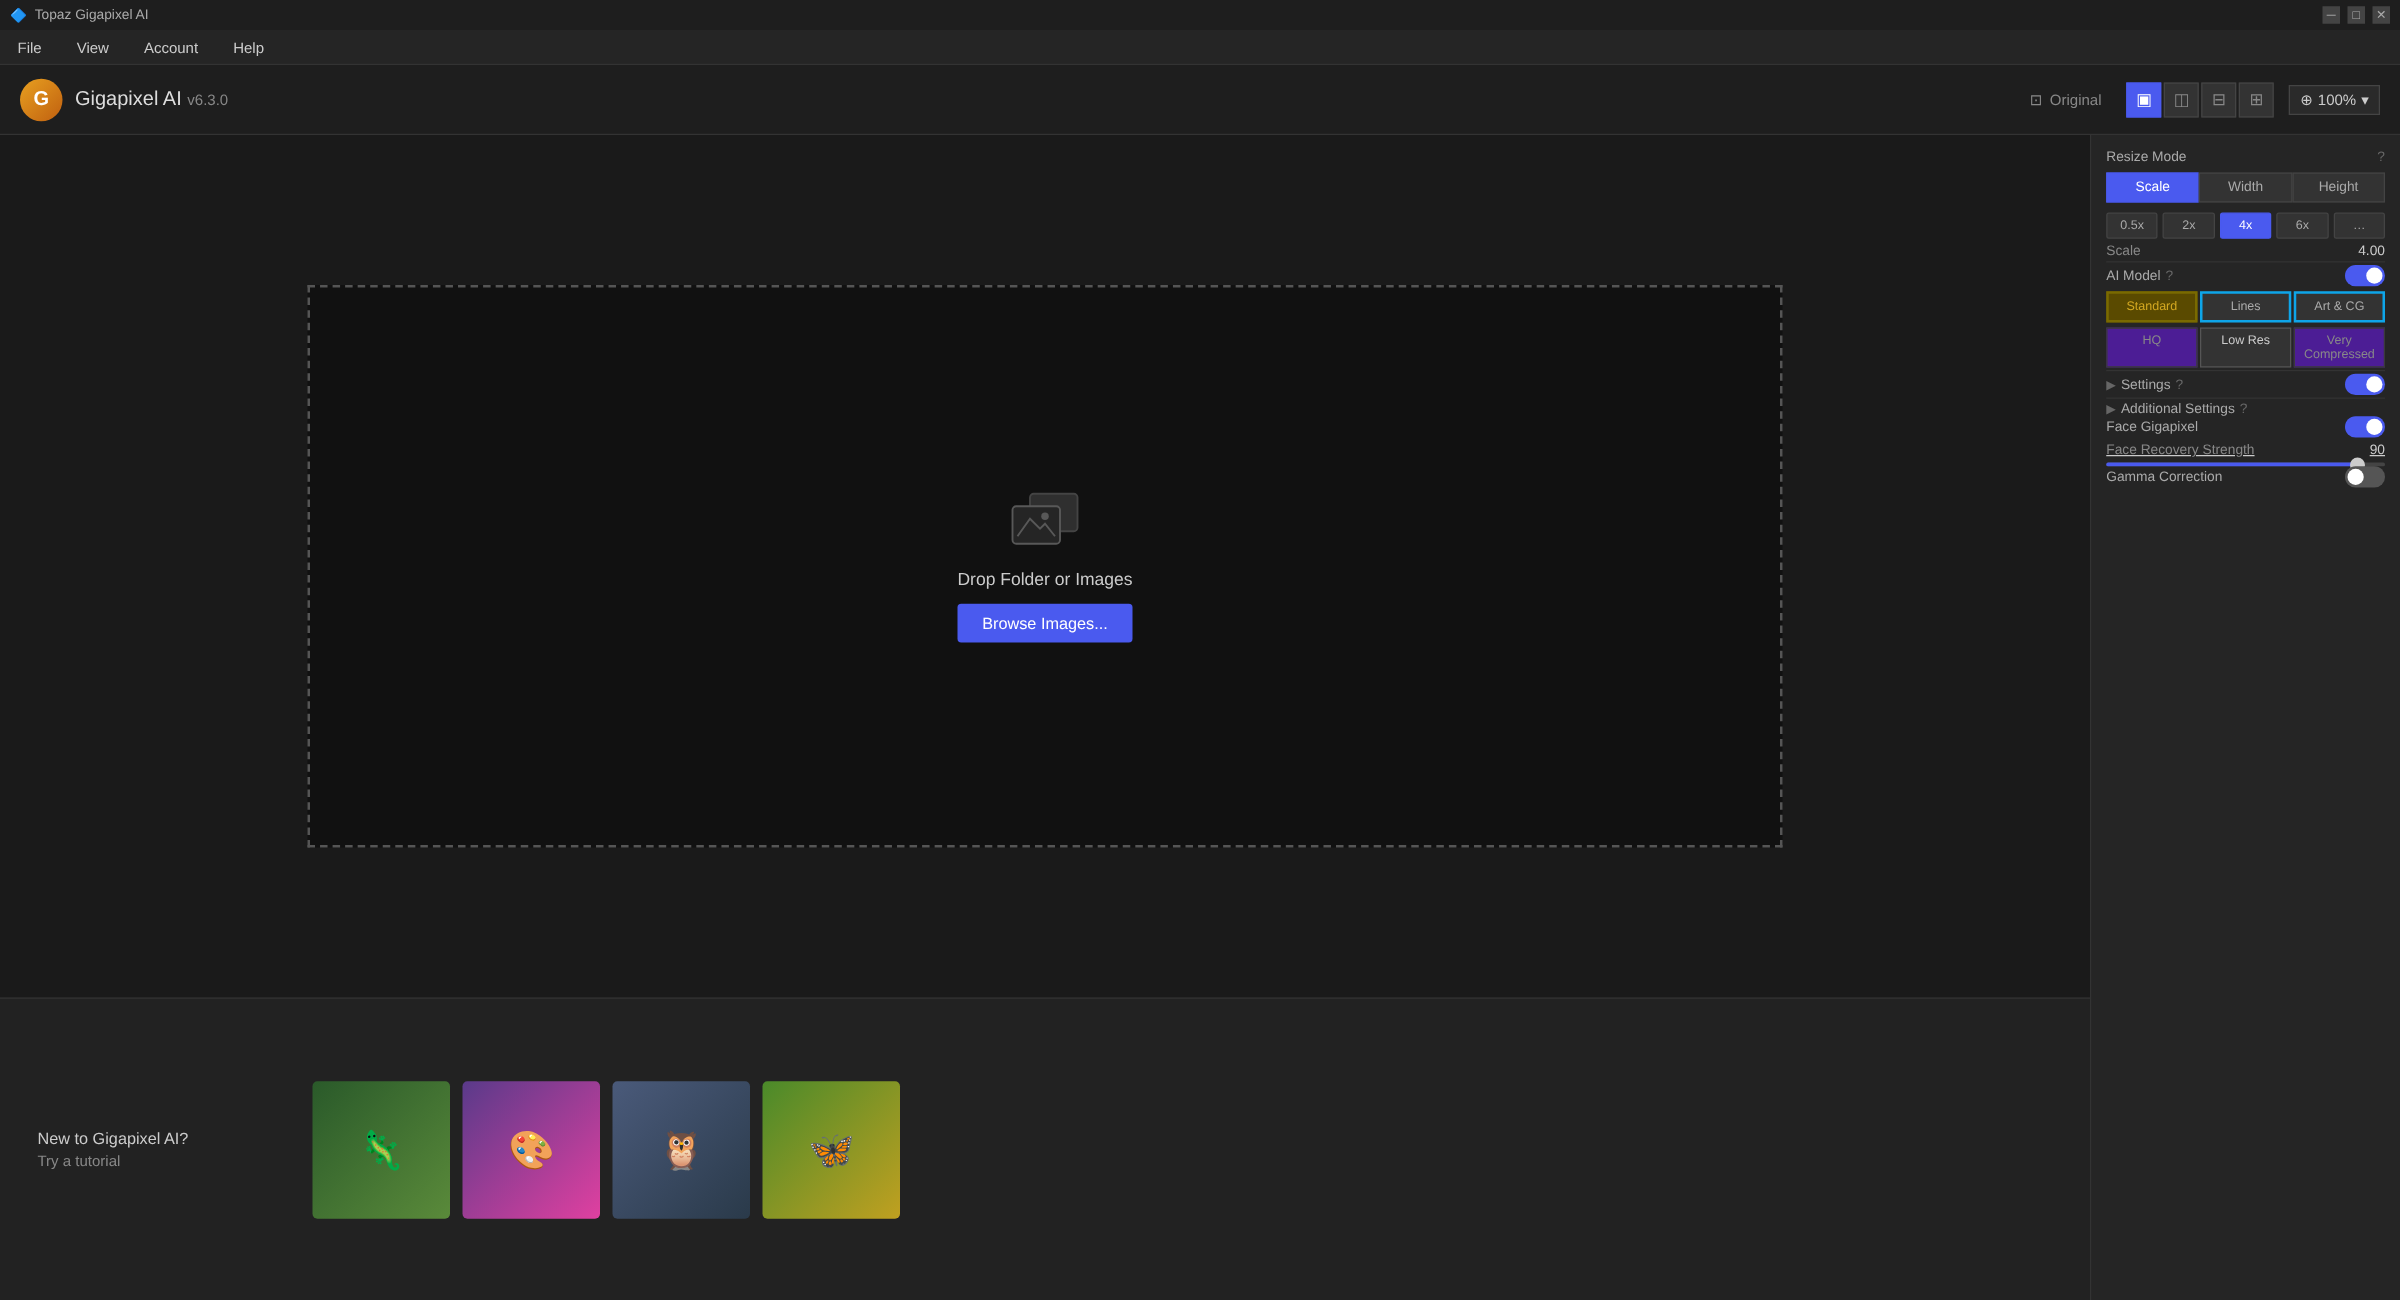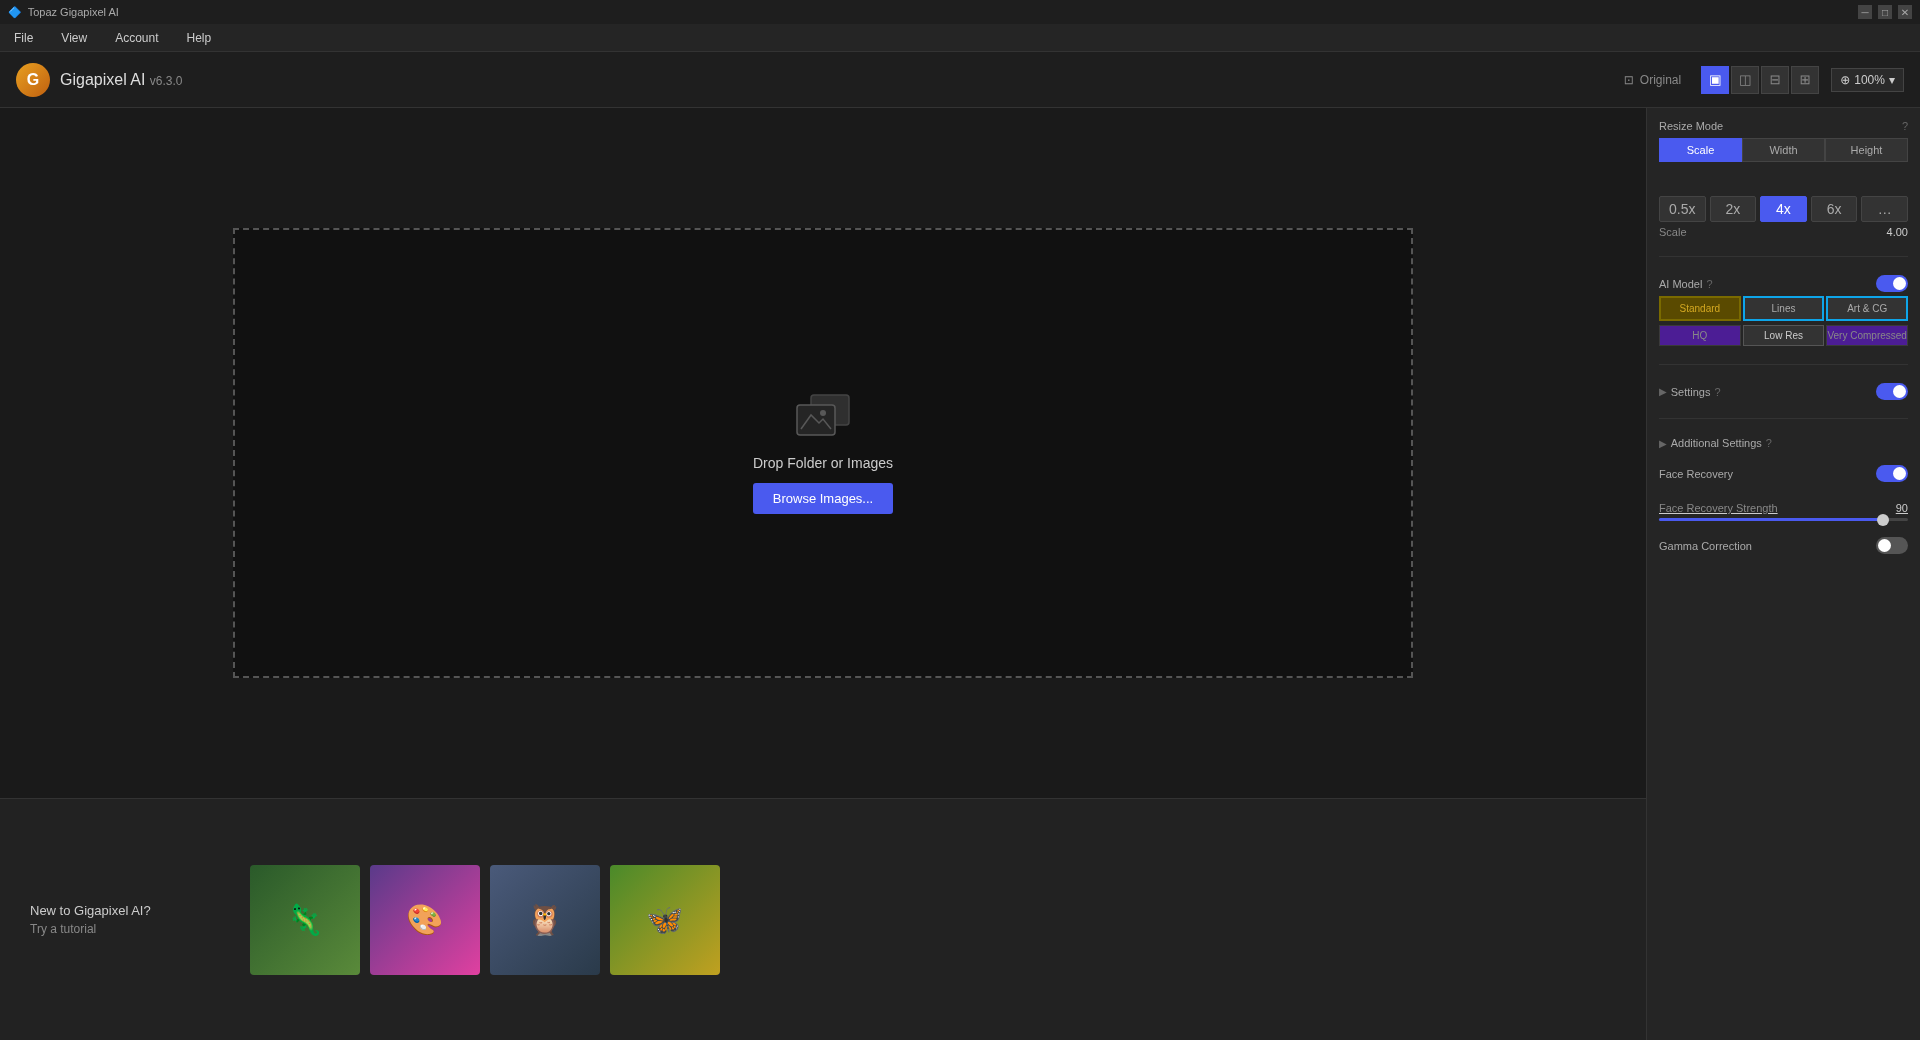--- a/index.html
+++ b/index.html
@@ -234,27 +234,27 @@
       overflow: hidden;
       display: flex;
       align-items: center;
       justify-content: center;
       font-size: 30px;
       cursor: pointer;
     }
 
     
     .right-panel {
-      width: 274px;
+      width: 248px;
       background: #252525;
       border-left: 1px solid #333;
       display: flex;
       flex-direction: column;
       padding: 12px;
-      gap: 16px;
+      gap: 0;
       overflow-y: auto;
       flex-shrink: 0;
     }
 
     
     .resize-mode-header {
       display: flex;
       align-items: center;
       justify-content: space-between;
     }
@@ -294,24 +294,23 @@
       gap: 4px;
       margin-top: 8px;
     }
     .scale-preset {
       flex: 1;
       padding: 4px 0;
       text-align: center;
       background: #333;
       border: 1px solid #444;
       cursor: pointer;
-      font-size: 14px;
+      font-size: 10px;
       color: #aaa;
       border-radius: 2px;
-      margin-top: 10px;
     }
     .scale-preset.active {
       background: #4a5aef;
       color: white;
       border-color: #4a5aef;
     }
 
     .scale-row {
       display: flex;
       align-items: center;
@@ -630,21 +629,21 @@
 
     <div class="panel-separator"></div>
 
     <div class="additional-settings-row">
       <span class="collapsible-arrow">▶</span>
       <span class="toggle-label">Additional Settings</span>
       <span class="help-icon">?</span>
     </div>
 
     <div class="toggle-row">
-      <span class="toggle-label">Face Recovery</span>
+      <span class="toggle-label">Face Gigapixel</span>
       <div class="toggle-switch"></div>
     </div>
 
     <div class="slider-row">
       <div class="slider-label-row">
         <span class="slider-label">Face Recovery Strength</span>
         <span class="slider-value">90</span>
       </div>
       <div class="slider-track">
         <div class="slider-fill" style="width: 90%;"></div>

